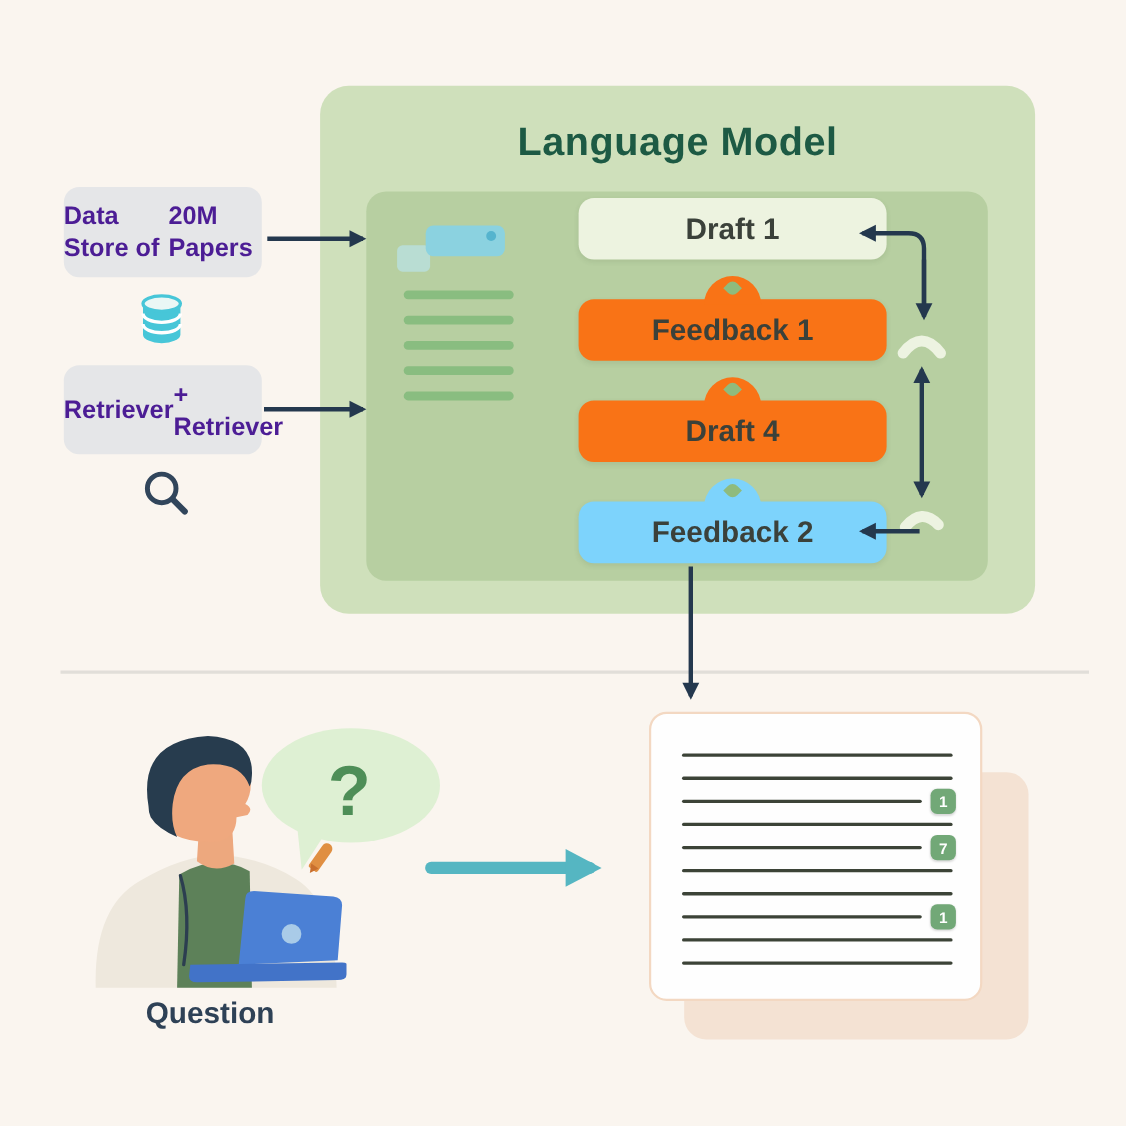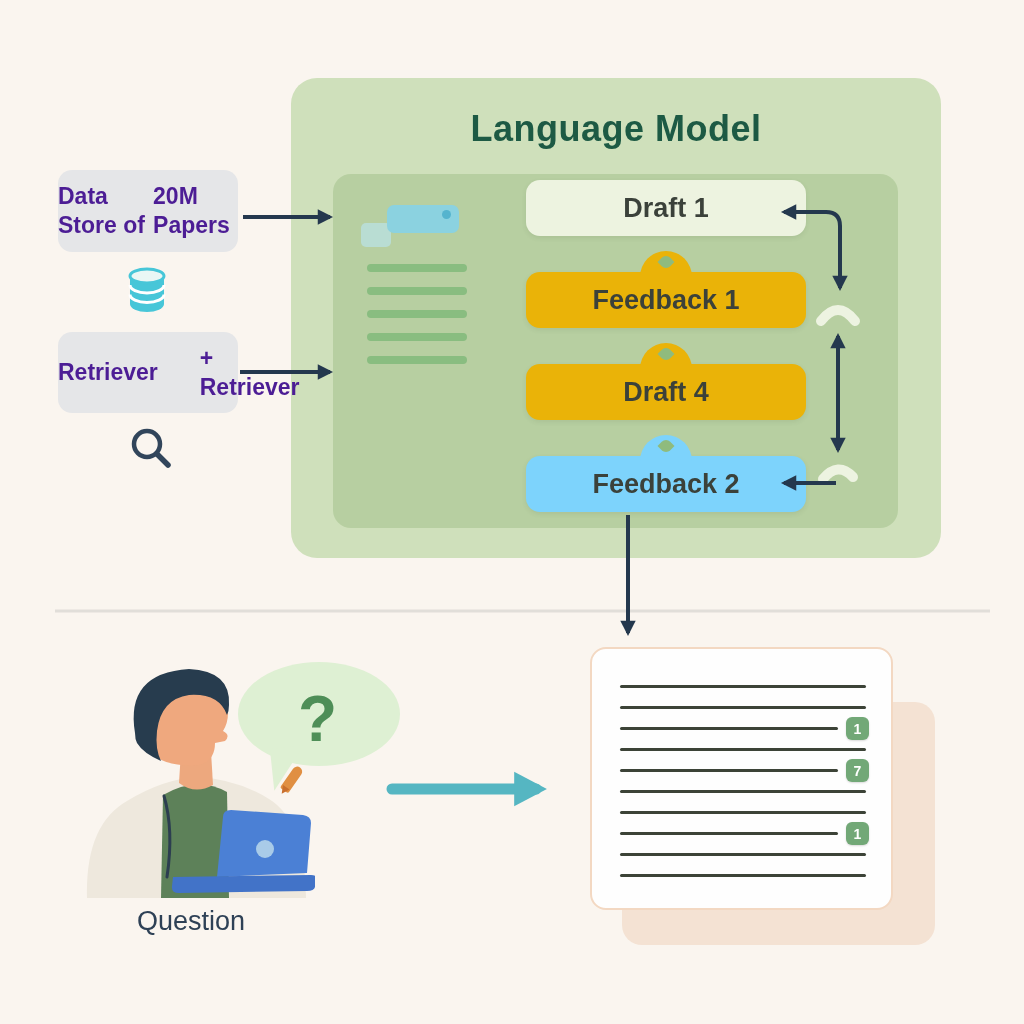--- a/index.html
+++ b/index.html
@@ -21,50 +21,50 @@
   .paper-dot{position:absolute;right:8px;top:5px;width:9px;height:9px;border-radius:50%;background:#55b4ce;}
   .panel-lines{position:absolute;left:34px;top:90px;width:100px;}
   .panel-lines i{display:block;width:100px;height:8px;border-radius:4px;background:#7db878;opacity:.8;margin-bottom:15px;}
 
   
   .pill{position:absolute;left:157px;width:280px;height:56px;border-radius:14px;
         display:flex;align-items:center;justify-content:center;
         font-size:27px;font-weight:bold;color:#3b413a;
         box-shadow:0 2px 5px rgba(60,80,50,.10);margin-left:36px;}
   .pill-light{background:#edf3e0;}
-  .pill-yellow{background:#eab308;}
+  .pill-yellow{background:#f97316;}
   .pill-soft{background:#7dd3fc;}
   .pill.p1{top:6px;}  .pill.p2{top:98px;}  .pill.p3{top:190px;}  .pill.p4{top:282px;}
   .bump{position:absolute;top:-21px;left:50%;transform:translateX(-50%);
         width:52px;height:26px;border-radius:26px 26px 0 0;background:inherit;}
   .leaf{position:absolute;left:50%;top:5px;width:12px;height:12px;background:#8fbb7d;
         border-radius:0 50% 0 50%;transform:translateX(-50%) rotate(-45deg);}
 
   
   .input-card{position:absolute;left:58px;width:180px;background:#e5e6e8;border-radius:14px;
               display:flex;flex-direction:row;align-items:center;
               font-size:23px;font-weight:bold;color:#4c1d95;line-height:29px;}
   .input-card.c1{top:170px;height:82px;}
-  .input-card.c2{top:332px;height:81px;gap:42px;}
+  .input-card.c2{top:332px;height:81px;}
   .db-icon{position:absolute;left:126px;top:266px;width:42px;height:48px;}
   .mag-icon{position:absolute;left:128px;top:426px;width:46px;height:44px;}
 
   
   .person{position:absolute;left:75px;top:655px;width:240px;height:245px;}
   .bubble{position:absolute;left:238px;top:662px;width:162px;height:104px;
           background:#def0d3;border-radius:50%;}
   .bubble-tail{position:absolute;left:272px;top:747px;width:0;height:0;
                border-top:42px solid #def0d3;border-right:34px solid transparent;transform:rotate(-6deg);}
   .qmark{position:absolute;left:298px;top:682px;font-size:64px;font-weight:bold;color:#4e8e57;}
   .pencil{position:absolute;left:287px;top:765px;width:10px;height:28px;background:#e08f42;
           border-radius:5px 5px 2px 2px;transform:rotate(35deg);}
   .pencil::after{content:"";position:absolute;left:1px;bottom:-8px;
           border:4px solid transparent;border-top:8px solid #c96f2e;}
   .question-label{position:absolute;left:116px;top:906px;width:150px;text-align:center;
-          font-size:27px;font-weight:normal;color:#2e4156;}
+          font-size:27px;font-weight:bold;color:#2e4156;}
 
   
   .doc-shadow{position:absolute;left:622px;top:702px;width:313px;height:243px;
               background:#f4e2d3;border-radius:20px;}
   .doc-card{position:absolute;left:590px;top:647px;width:303px;height:263px;
             background:#fefefe;border:2px solid #f3d8c2;border-radius:16px;box-sizing:border-box;}
   .doc-lines{position:absolute;left:28px;top:36px;width:246px;}
   .doc-lines i{display:block;width:246px;height:3px;background:#3c4337;border-radius:2px;margin-bottom:18px;}
   .doc-lines i.short{width:218px;}
   .badge{position:absolute;left:254px;width:23px;height:23px;border-radius:6px;background:#72a877;

